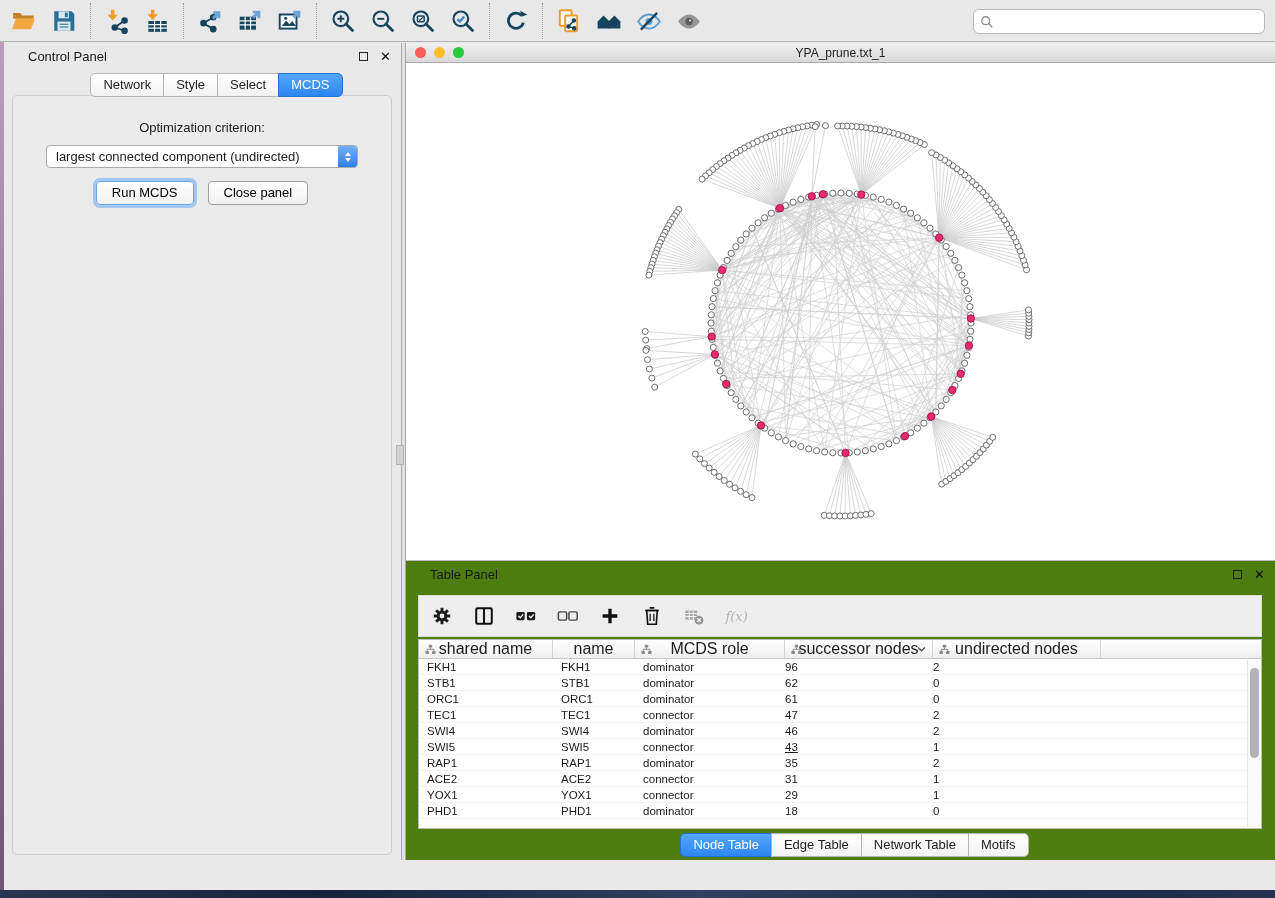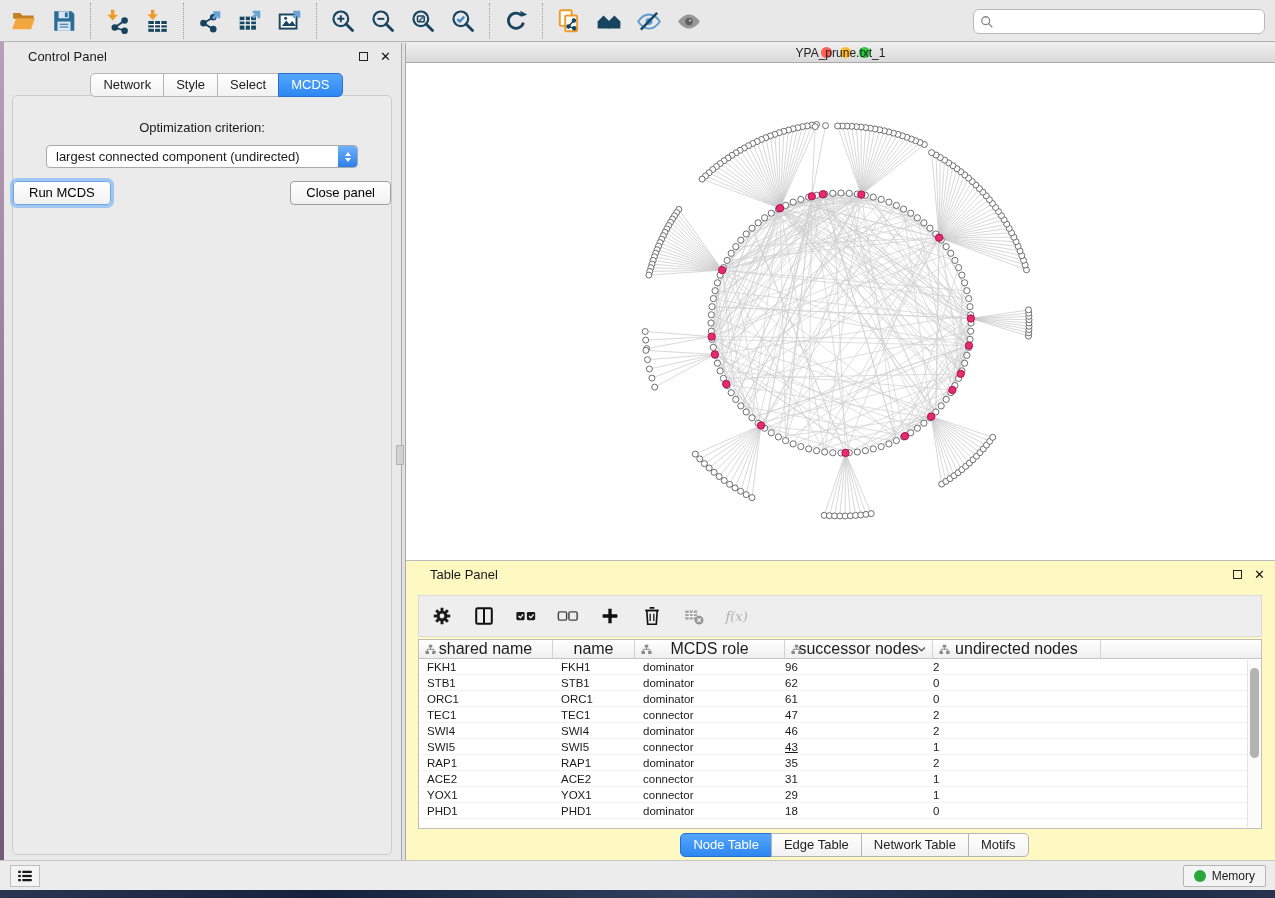--- a/index.html
+++ b/index.html
@@ -41,47 +41,47 @@
   .combo{width:312px;height:23px;margin:10px auto 0 auto;background:#fff;border:1px solid #a9a9a9;
          border-radius:4px;display:flex;align-items:center;position:relative;}
   .combo .val{flex:1;font-size:13px;padding:0 0 0 9px;white-space:nowrap;}
   .combo .step{width:19px;height:21px;border-radius:0 3px 3px 0;margin-right:0;
                background:linear-gradient(#6fb1fb,#2d7fe8);display:flex;flex-direction:column;
                align-items:center;justify-content:center;gap:2px;}
   .combo .step .up{width:0;height:0;border-left:3.5px solid transparent;border-right:3.5px solid transparent;
                    border-bottom:4px solid #fff;}
   .combo .step .dn{width:0;height:0;border-left:3.5px solid transparent;border-right:3.5px solid transparent;
                    border-top:4px solid #fff;}
-  .btn-row{display:flex;justify-content:space-between;gap:14px;margin-top:13px;}
+  .btn-row{display:flex;justify-content:center;gap:14px;margin-top:13px;}
   .pbtn{background:linear-gradient(#ffffff,#f1f1f1);border:1px solid #9f9f9f;border-radius:4px;
         font-size:13px;padding:3px 15px 4px 15px;font-family:"Liberation Sans",sans-serif;}
   .pbtn.focused{box-shadow:0 0 0 3px rgba(110,175,245,.6);border-color:#6ba7e0;}
   .mcds-group{position:absolute;left:10px;right:14px;top:424px;bottom:23px;
               border:1px solid #a3a3a3;margin:0;padding:0;background:transparent;}
   .mcds-group legend{font-size:13px;padding:0 3px;margin-left:2px;}
   .mcds-list{position:absolute;left:2px;right:2px;top:2px;bottom:2px;background:#fff;
              border:1px solid #d9d9d9;overflow:hidden;font-size:13px;line-height:16px;padding:2px 0 0 6px;}
   .mcds-scroll{position:absolute;right:2px;top:2px;bottom:2px;width:14px;background:#fafafa;
                border-left:1px solid #e6e6e6;}
   
   .v-divider{position:absolute;left:401px;top:43px;width:5px;height:817px;background:#e2e2e2;
              border-left:1px solid #a8a8a8;border-right:1px solid #a8a8a8;}
   .v-divider .grip{position:absolute;left:-6px;top:402px;width:8px;height:20px;background:#d2d2d2;
                    border:1px solid #b5b5b5;}
   
   .net-window{position:absolute;left:406px;top:43px;width:869px;height:517px;background:#fff;}
   .net-titlebar{height:20px;background:linear-gradient(#efefef,#d9d9d9);border-bottom:1px solid #aaa;
-                display:flex;align-items:center;position:relative;justify-content:center;}
+                display:flex;align-items:center;position:relative;}
   .lights{display:flex;gap:8px;margin-left:9px;}
   .light{width:11px;height:11px;border-radius:50%;}
   .net-title{position:absolute;left:0;right:0;text-align:center;font-size:12px;color:#222;}
   .net-canvas{position:absolute;left:0;top:20px;right:0;bottom:0;background:#fff;}
   .net-canvas svg{display:block;}
   
-  .table-panel{position:absolute;left:406px;top:560px;width:869px;height:300px;background:#fef9c3;
+  .table-panel{position:absolute;left:406px;top:560px;width:869px;height:300px;background:#4d7c0f;
                border-top:1px solid #bcbcbc;}
   .tp-toolbar{position:absolute;left:12px;right:13px;top:34px;height:42px;background:#eeeeee;
               border:1px solid #dadada;display:flex;align-items:center;gap:16px;padding-left:10px;}
   .tp-btn{width:26px;height:26px;display:flex;align-items:center;justify-content:center;}
   .tp-btn svg{width:22px;height:22px;}
   .tp-btn.wide svg{width:32px;}
   .tp-btn.disabled{opacity:.9;}
   .grid{position:absolute;left:12px;right:13px;top:78px;height:190px;background:#fff;
         border:1px solid #bfbfbf;overflow:hidden;}
   .grid-head{display:flex;height:19px;background:linear-gradient(#ffffff,#efefef);
@@ -1309,26 +1309,15 @@
       </div>
     </div>
     <div class="tp-tabs seg-tabs" style="position:absolute;top:272px;" id="tp-tabs">
         <div class="seg-tab active">Node Table</div>
         <div class="seg-tab">Edge Table</div>
         <div class="seg-tab">Network Table</div>
         <div class="seg-tab">Motifs</div>
       </div>
   </div>
 
-  <div class="statusbar">
-    <div class="sb-btn">
-      <svg>
-          <use href="#sy-list"></use>
-        </svg>
-    </div>
-    <div class="mem-btn">
-      <span class="mem-dot" id="mem-dot" style="background: rgb(39, 169, 60);"></span>
-      <span>Memory</span>
-    </div>
-  </div>
 
   <div class="edge-bottom"></div>
 </div>
 
 </body></html>

